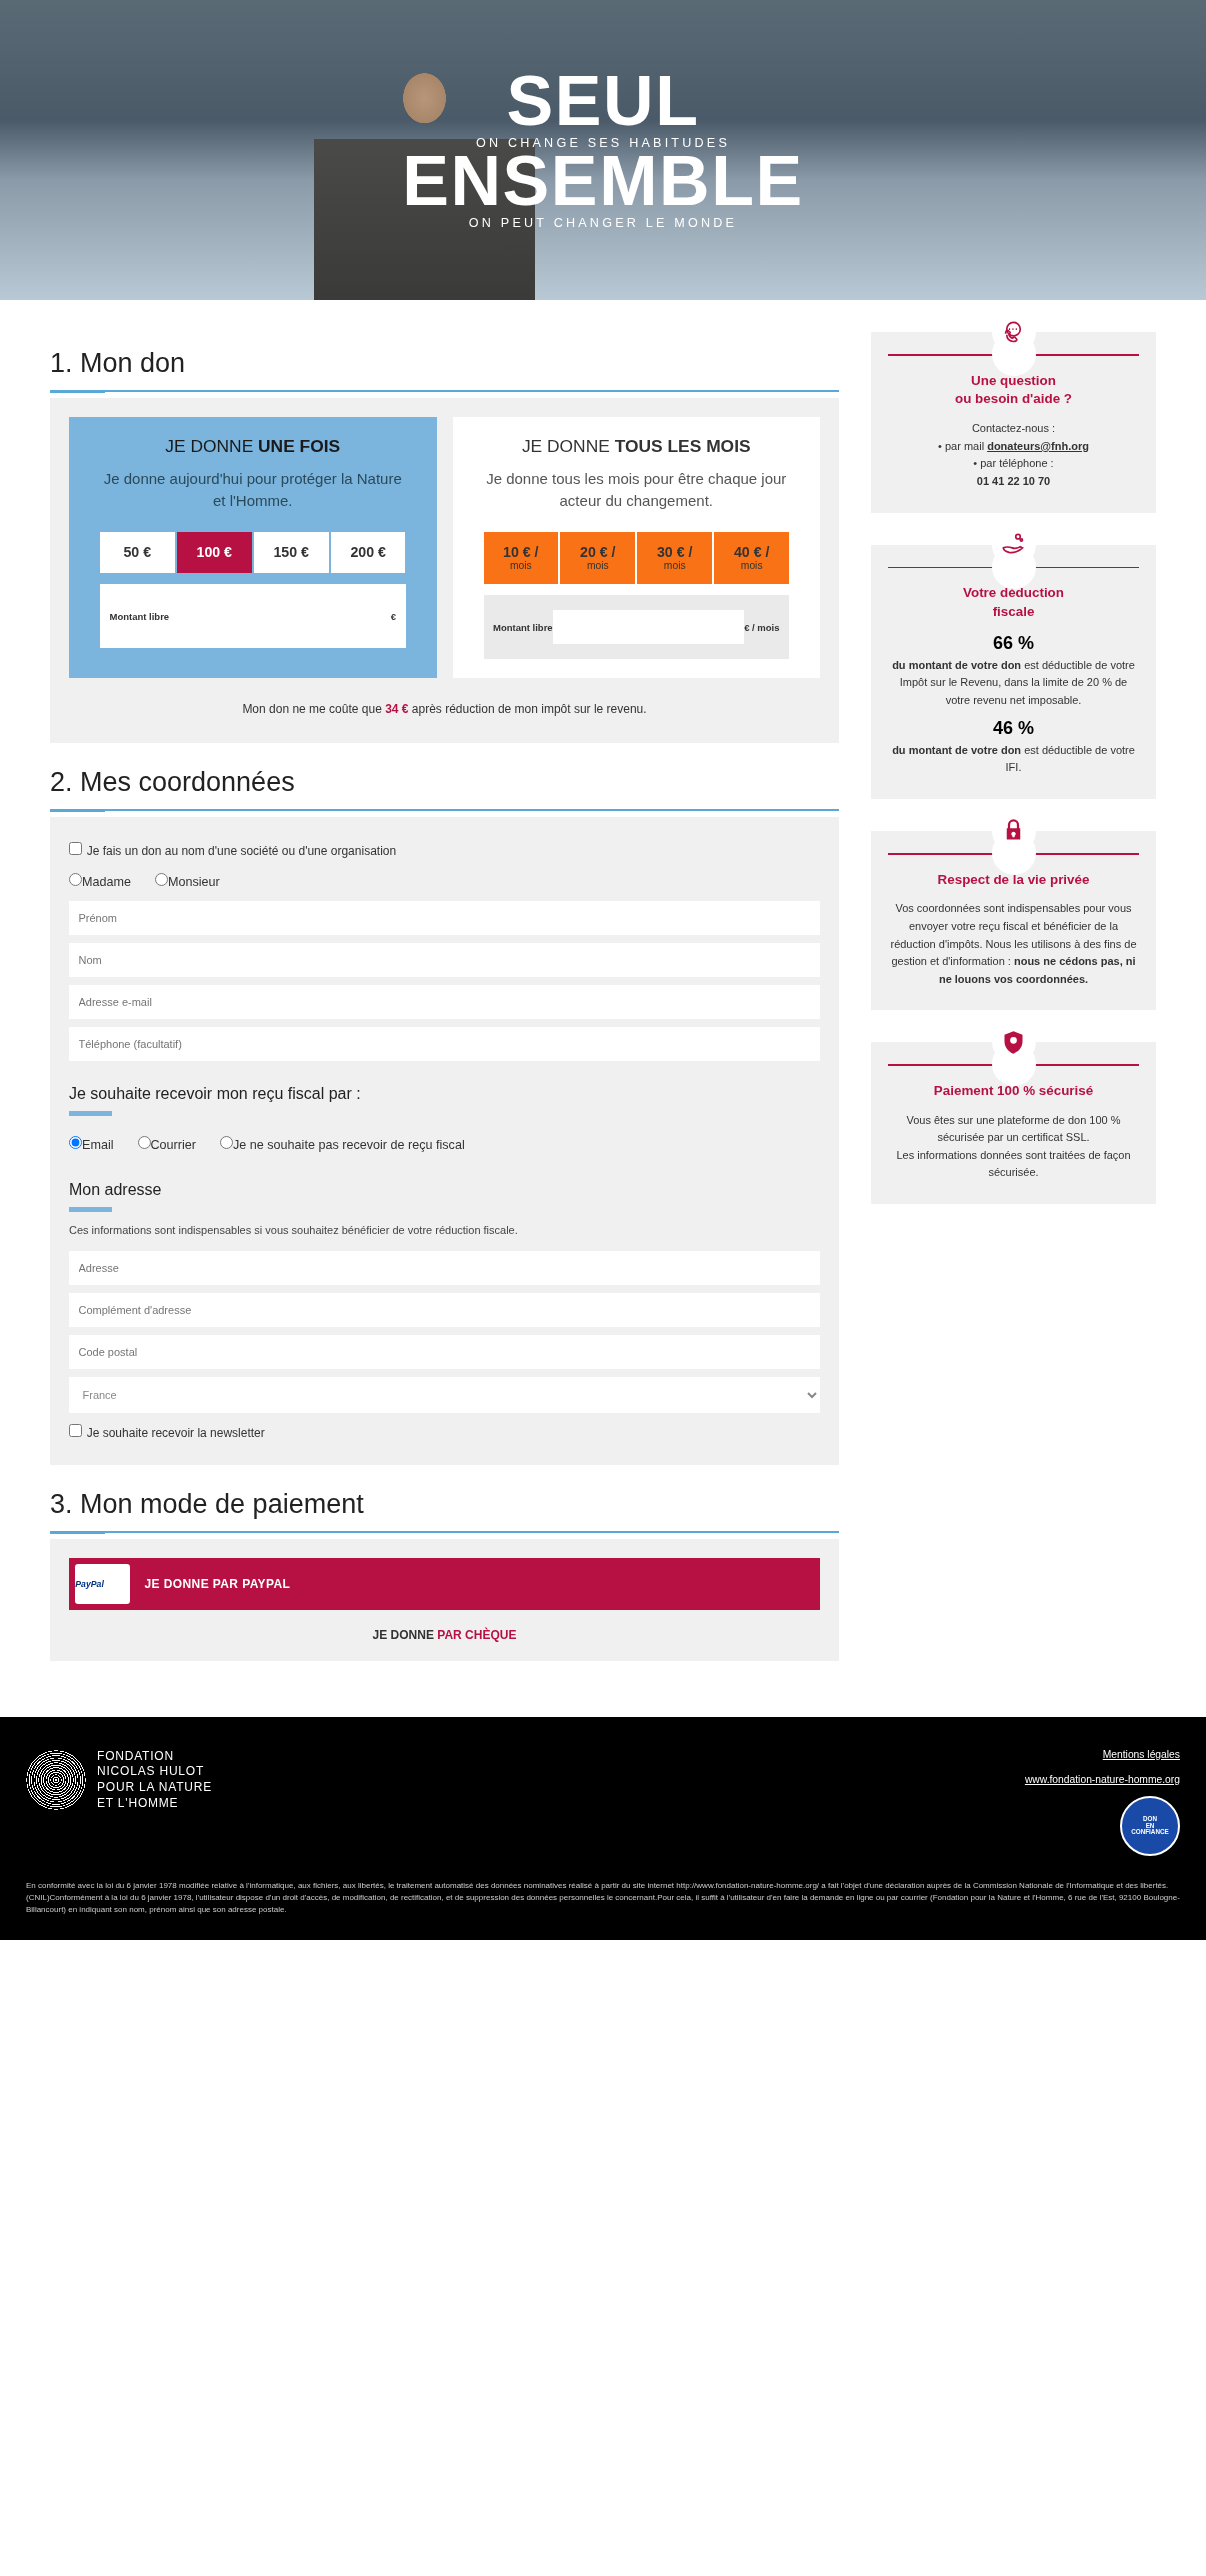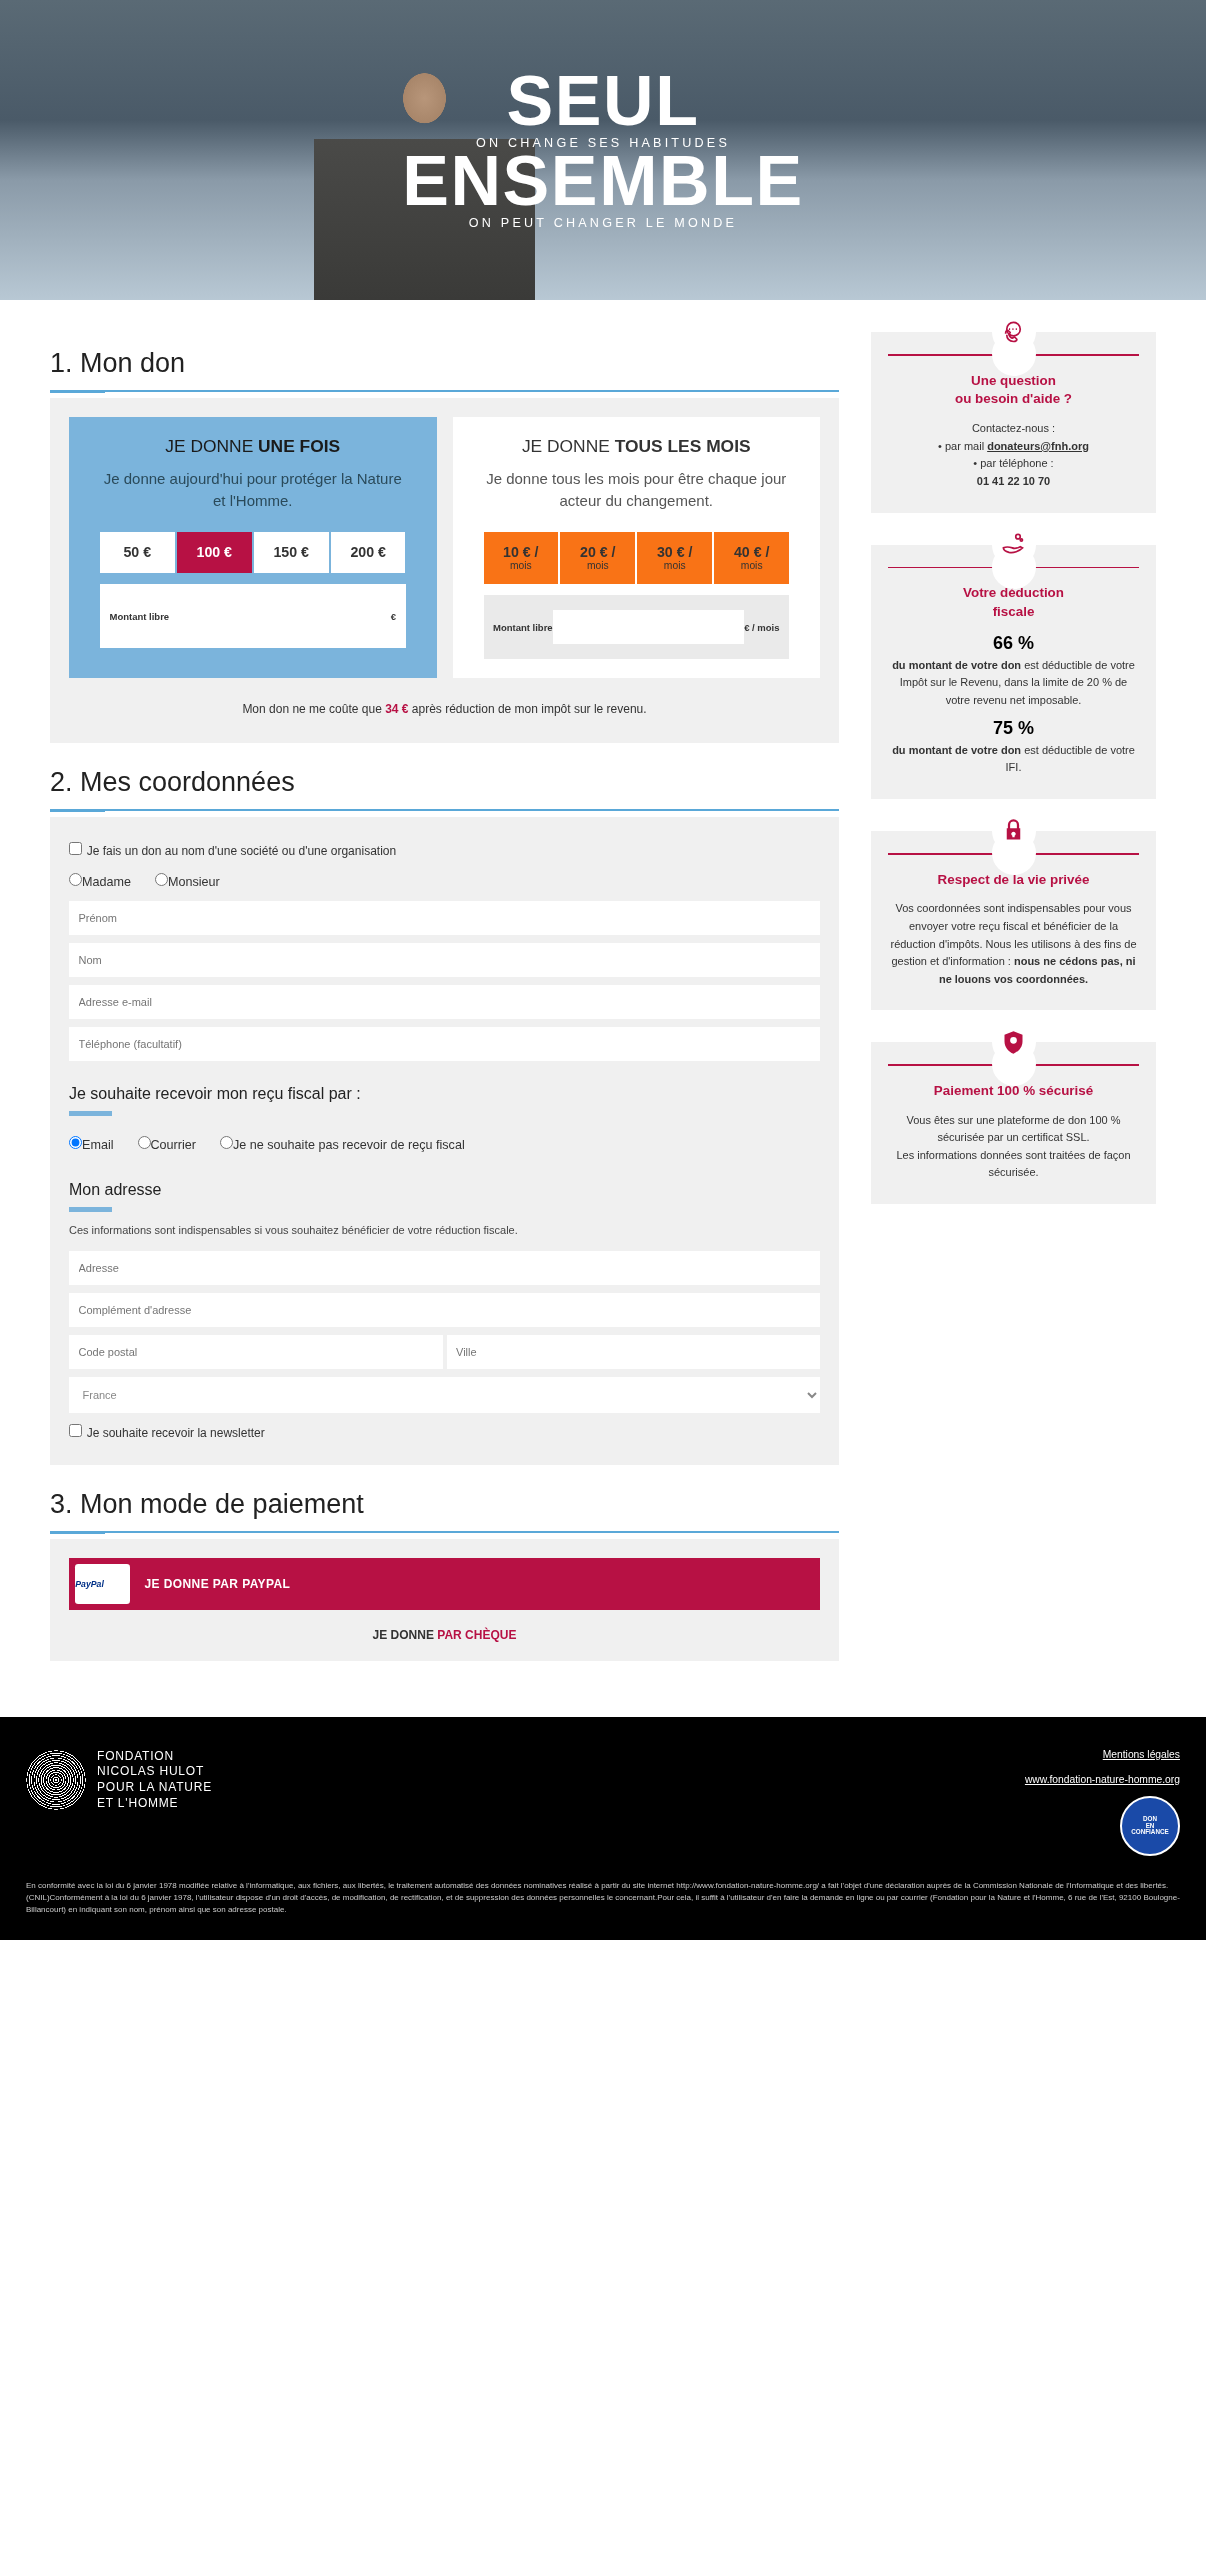--- a/index.html
+++ b/index.html
@@ -148,21 +148,20 @@
       <div><input type="radio" name="rc" style=""><label>Je ne souhaite pas recevoir de reçu fiscal</label></div>
     </div>
 
     <div class="sub-heading">Mon adresse</div>
     <div class="blue-accent"></div>
     <p class="note">Ces informations sont indispensables si vous souhaitez bénéficier de votre réduction fiscale.</p>
     <input type="text" placeholder="Adresse" style="">
     <input type="text" placeholder="Complément d'adresse" style="">
     <div class="two-col">
       <input type="text" placeholder="Code postal" style="">
-      <input type="text" placeholder="Ville" style="">
     </div>
     <select><option>France</option></select>
     <div class="form-row"><input type="checkbox" style=""><label>Je souhaite recevoir la newsletter</label></div>
   </div>
 
   <h2>3. Mon mode de paiement</h2>
   <div class="hr-blue"></div>
   <div class="block">
     <div class="pay-row">
       <button class="pay-btn">
@@ -202,21 +201,21 @@
             <circle cx="16" cy="5" r="2"></circle>
             <circle cx="19" cy="8" r="1"></circle>
             <path d="M3 15c2-1 5-1 8 0 2 1 5 0 7-1l2 1c-3 3-8 5-12 4-3-1-5-2-5-4z"></path>
           </svg>
         </div>
     <div class="hr-red"></div>
     <div class="side-title" style="white-space:pre-line">Votre déduction
 fiscale</div>
     <div class="pct">66 %</div>
     <p><b>du montant de votre don</b><span> est déductible de votre Impôt sur le Revenu, dans la limite de 20 % de votre revenu net imposable.</span></p>
-    <div class="pct">75 %</div>
+    <div class="pct">46 %</div>
     <p><b>du montant de votre don</b><span> est déductible de votre IFI.</span></p>
   </div>
 
   <div class="side-block">
     <div class="side-icon">
           <svg viewBox="0 0 24 24" fill="#b71144">
             <path d="M7 10V7a5 5 0 0110 0v3h1v10H6V10h1zm2 0h6V7a3 3 0 00-6 0v3zm3 3a2 2 0 00-1 3.7V18h2v-1.3A2 2 0 0012 13z"></path>
           </svg>
         </div>
     <div class="hr-red"></div>

